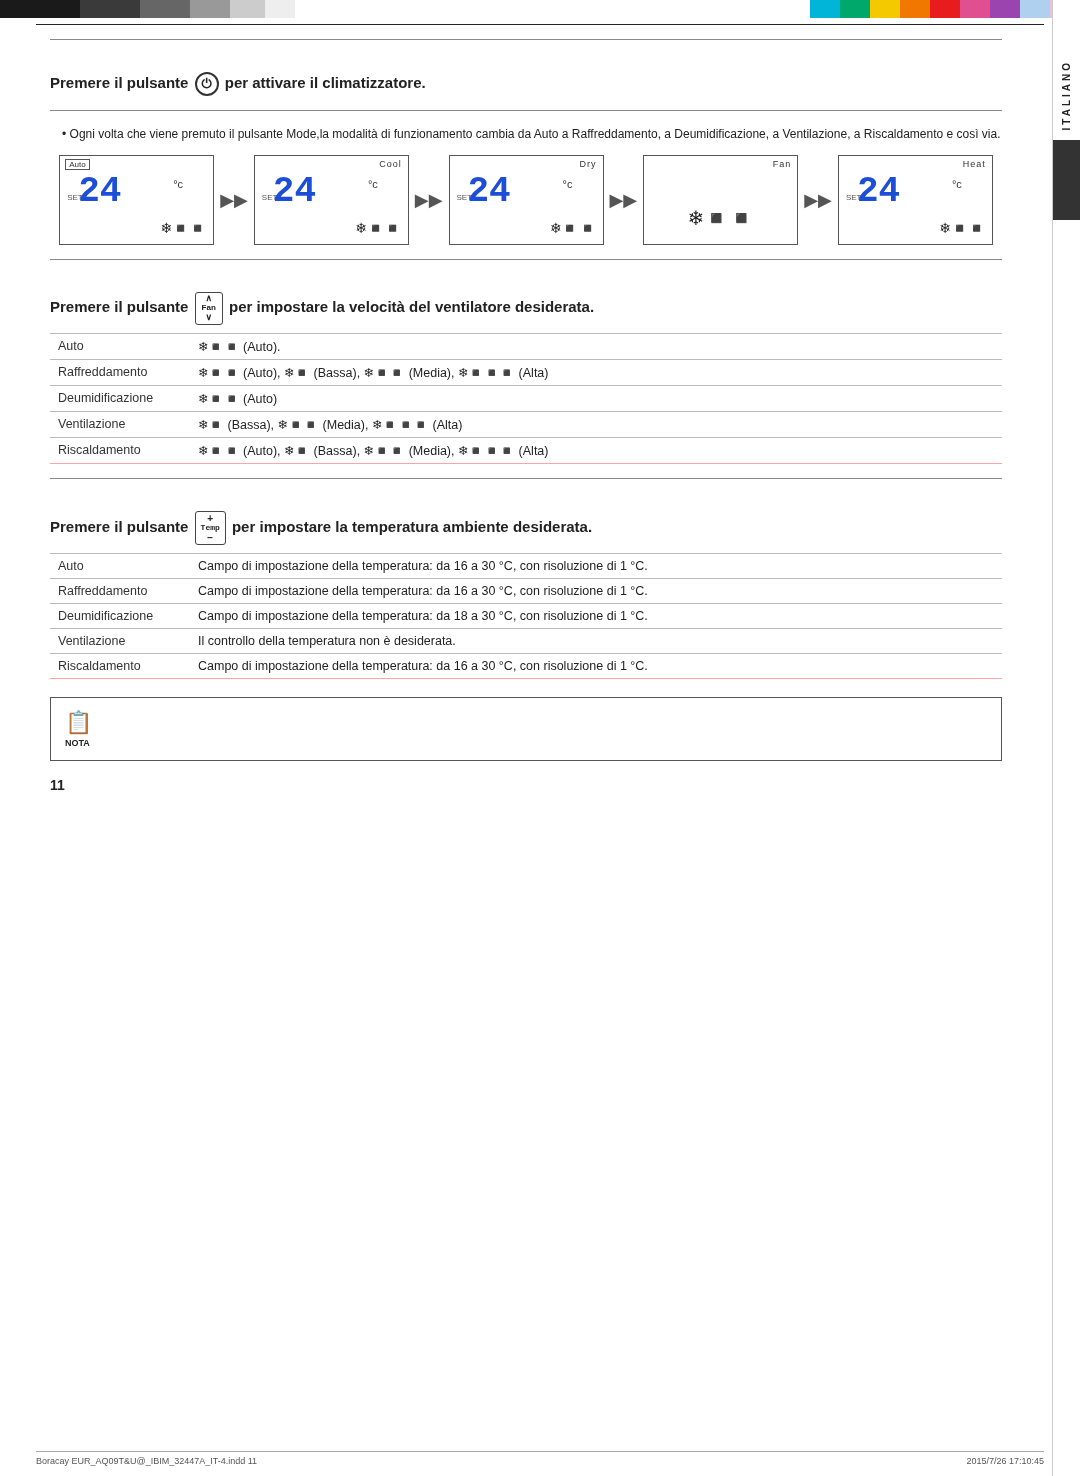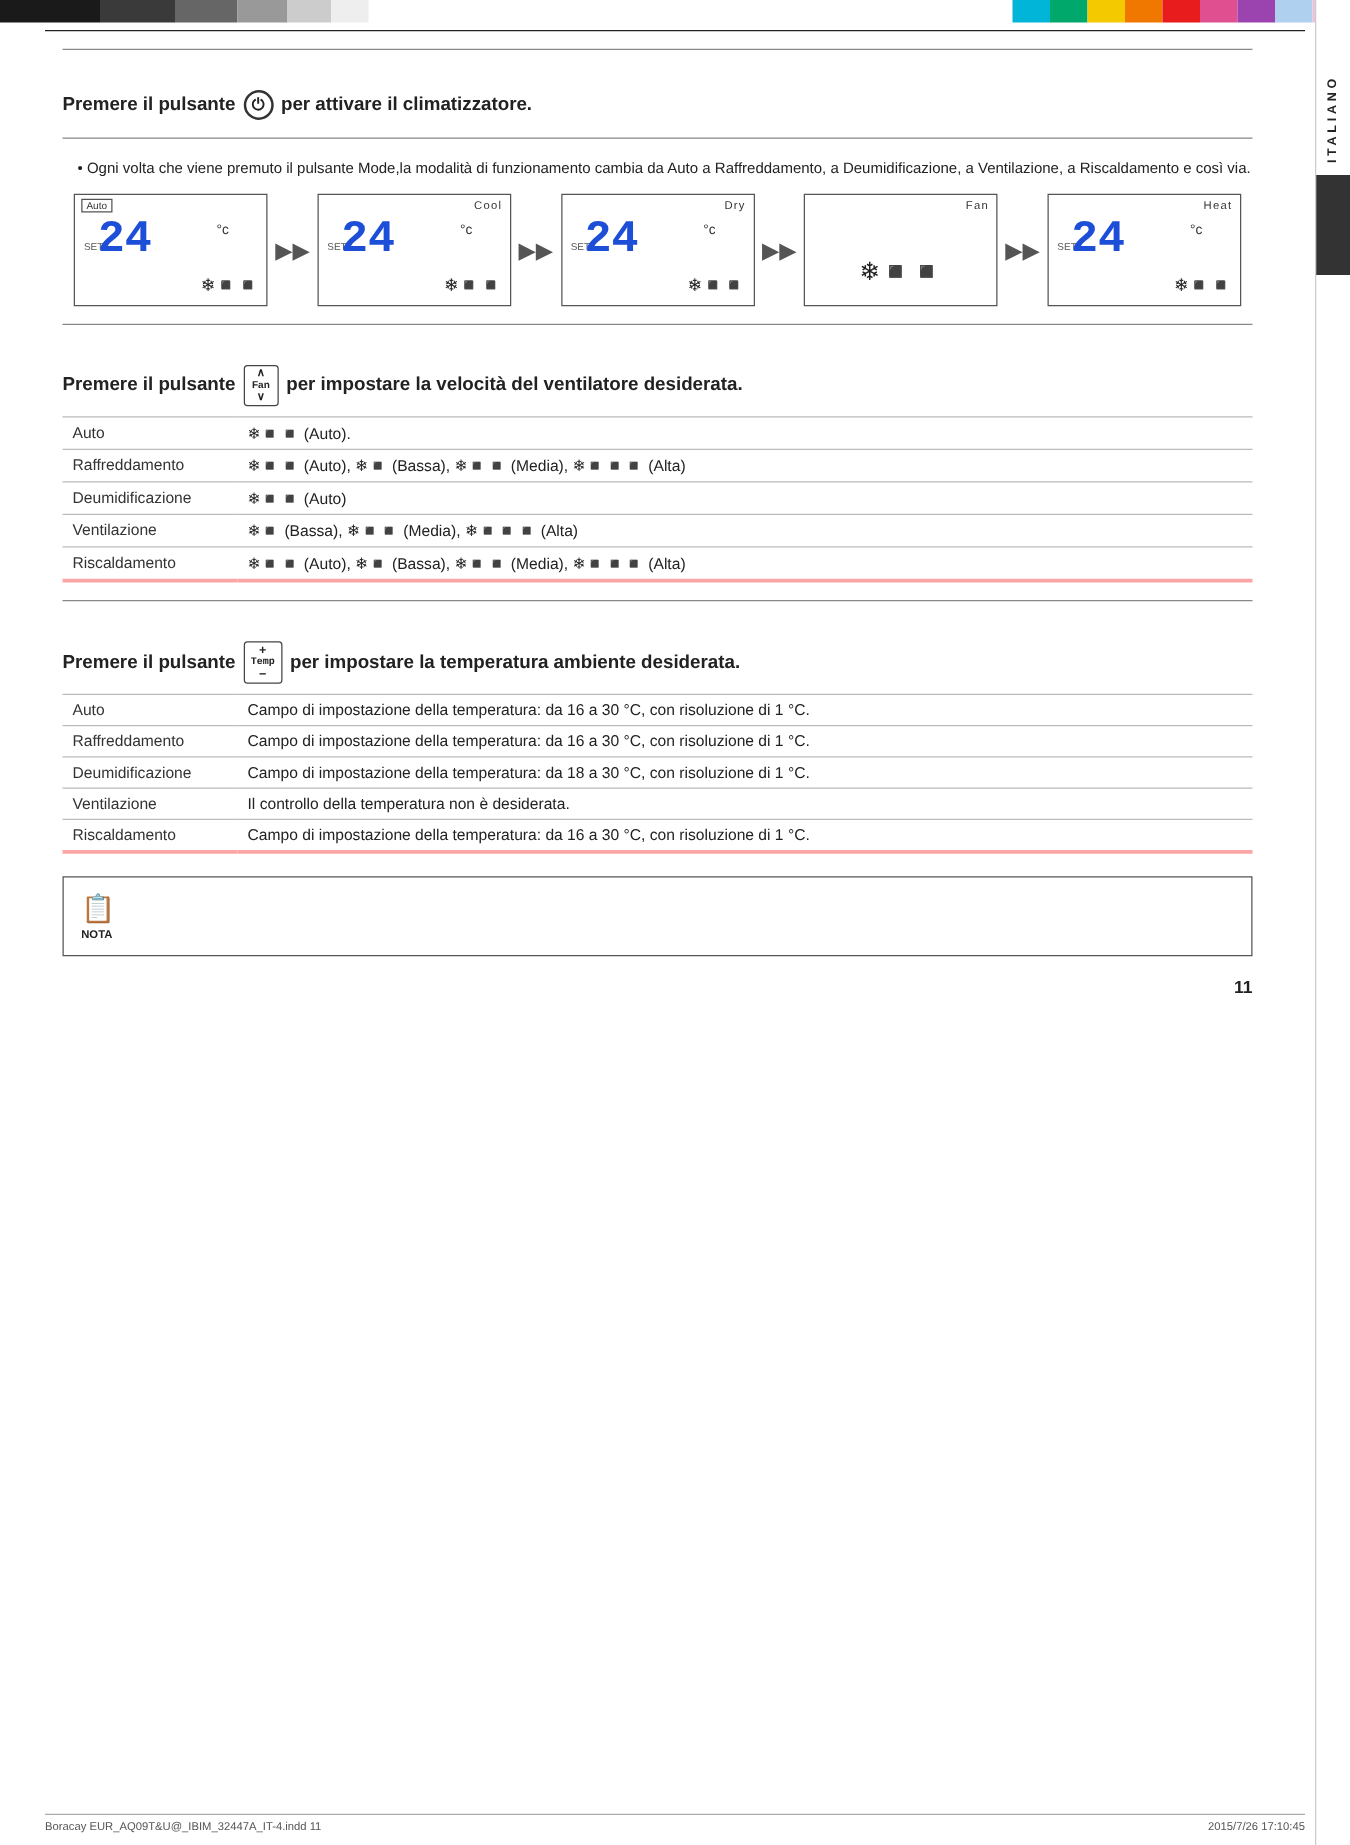--- a/index.html
+++ b/index.html
@@ -161,21 +161,21 @@
     .info-table {
       width: 100%;
       border-collapse: collapse;
       margin: 8px 0;
       font-size: 12.5px;
     }
     .info-table tr {
       border-top: 1px solid #bbb;
     }
     .info-table tr:last-child {
-      border-bottom: 3px solid #fca5a5;
+      border-bottom: 1px solid #fca5a5;
       margin-left: 24px;
     }
     .info-table td {
       padding: 5px 8px;
       vertical-align: middle;
     }
     .info-table td:first-child {
       width: 140px;
       color: #333;
       font-weight: normal;
@@ -201,21 +201,20 @@
       display: block;
       margin-top: 2px;
     }
     .note-text {
       font-size: 12.5px;
       line-height: 1.5;
     }
 
     
     .page-number {
-      text-align: right;
       font-size: 14px;
       font-weight: bold;
       margin: 16px 0 10px 0;
     }
 
     
     .footer {
       position: absolute;
       bottom: 10px;
       left: 36px;

